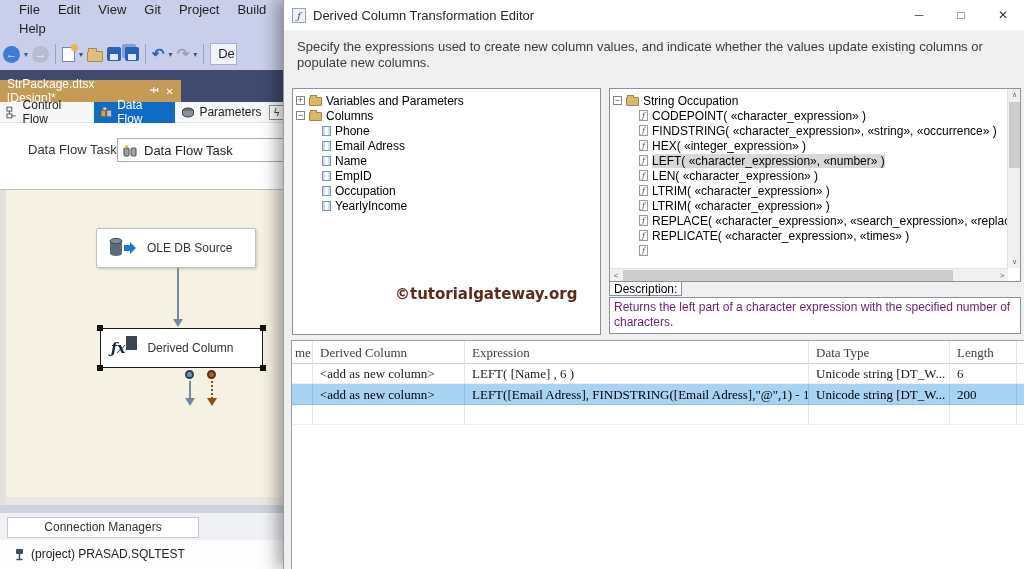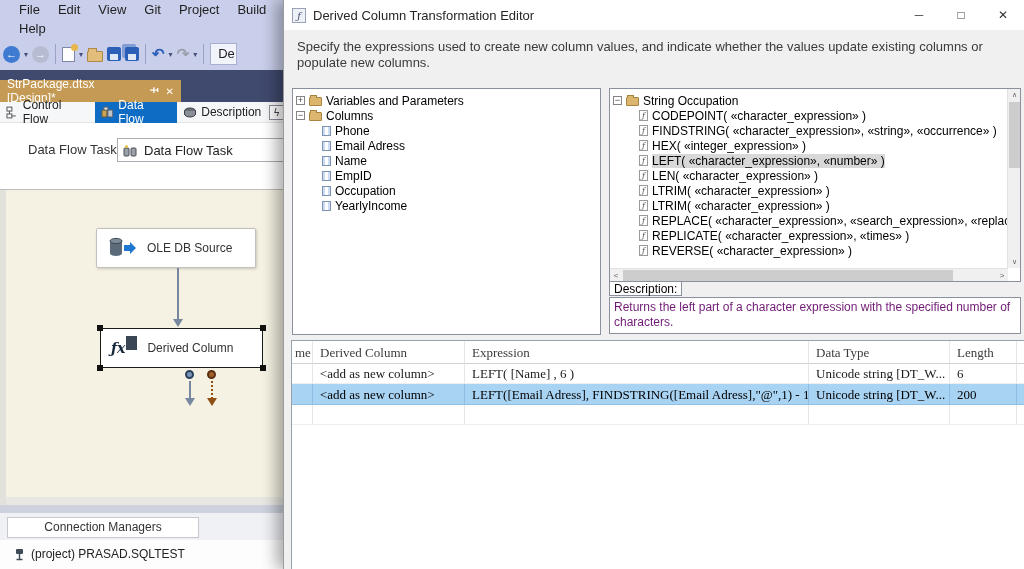--- a/index.html
+++ b/index.html
@@ -172,21 +172,21 @@
           <rect x="7" y="4" width="5" height="7" rx="1" fill="#bfc4cc" stroke="#5c6168"></rect>
           <rect x="3" y="1" width="4" height="3" fill="#e8e8e8" stroke="#666"></rect>
         </svg>
       <span>Data Flow</span>
     </div>
     <div class="viewtab">
       <svg width="14" height="11" viewBox="0 0 14 11">
           <ellipse cx="7" cy="4" rx="5.5" ry="3" fill="#6a6f78" stroke="#3c4046"></ellipse>
           <path d="M1.5 4v3c0 1.6 2.5 3 5.5 3s5.5-1.4 5.5-3V4" fill="#8a8f98" stroke="#3c4046"></path>
         </svg>
-      <span>Description</span>
+      <span>Parameters</span>
     </div>
     <div class="vt-iconbox">ϟ</div>
   </div>
 
   <div class="belowtabs">
     <span class="task-label">Data Flow Task:</span>
     <div class="task-combo">
       <svg width="15" height="13" viewBox="0 0 15 13">
           <rect x="1" y="4" width="5" height="8" rx="1" fill="#9aa0a8" stroke="#4a4f55"></rect>
           <rect x="8" y="4" width="5" height="8" rx="1" fill="#9aa0a8" stroke="#4a4f55"></rect>
@@ -287,20 +287,21 @@
         </div>
       <div class="trow indent1">
           <span class="col-ic"></span>
           <span>Occupation</span>
         </div>
       <div class="trow indent1">
           <span class="col-ic"></span>
           <span>YearlyIncome</span>
         </div>
     </div>
+    <div class="watermark">©tutorialgateway.org</div>
   </div>
 
   <div class="panel fn-tree">
     <div class="tree-pad">
       <div class="trow">
         <span class="expander">−</span>
         <span class="folder"></span>
         <span>String Occupation</span>
       </div>
       <div class="trow indent1">
@@ -334,21 +335,20 @@
       <div class="trow indent1">
           <span class="fn-ic">ƒ</span>
           <span class="fnlabel">REPLACE( «character_expression», «search_expression», «replace_ex</span>
         </div>
       <div class="trow indent1">
           <span class="fn-ic">ƒ</span>
           <span class="fnlabel">REPLICATE( «character_expression», «times» )</span>
         </div>
       <div class="trow indent1">
           <span class="fn-ic">ƒ</span>
-          <span class="fnlabel">REVERSE( «character_expression» )</span>
         </div>
     </div>
     <div class="vscroll">
       <div class="arr">∧</div>
       <div class="vthumb"></div>
       <div class="arr down">∨</div>
     </div>
     <div class="hscroll">
       <div class="arr">&lt;</div>
       <div class="hthumb"></div>

